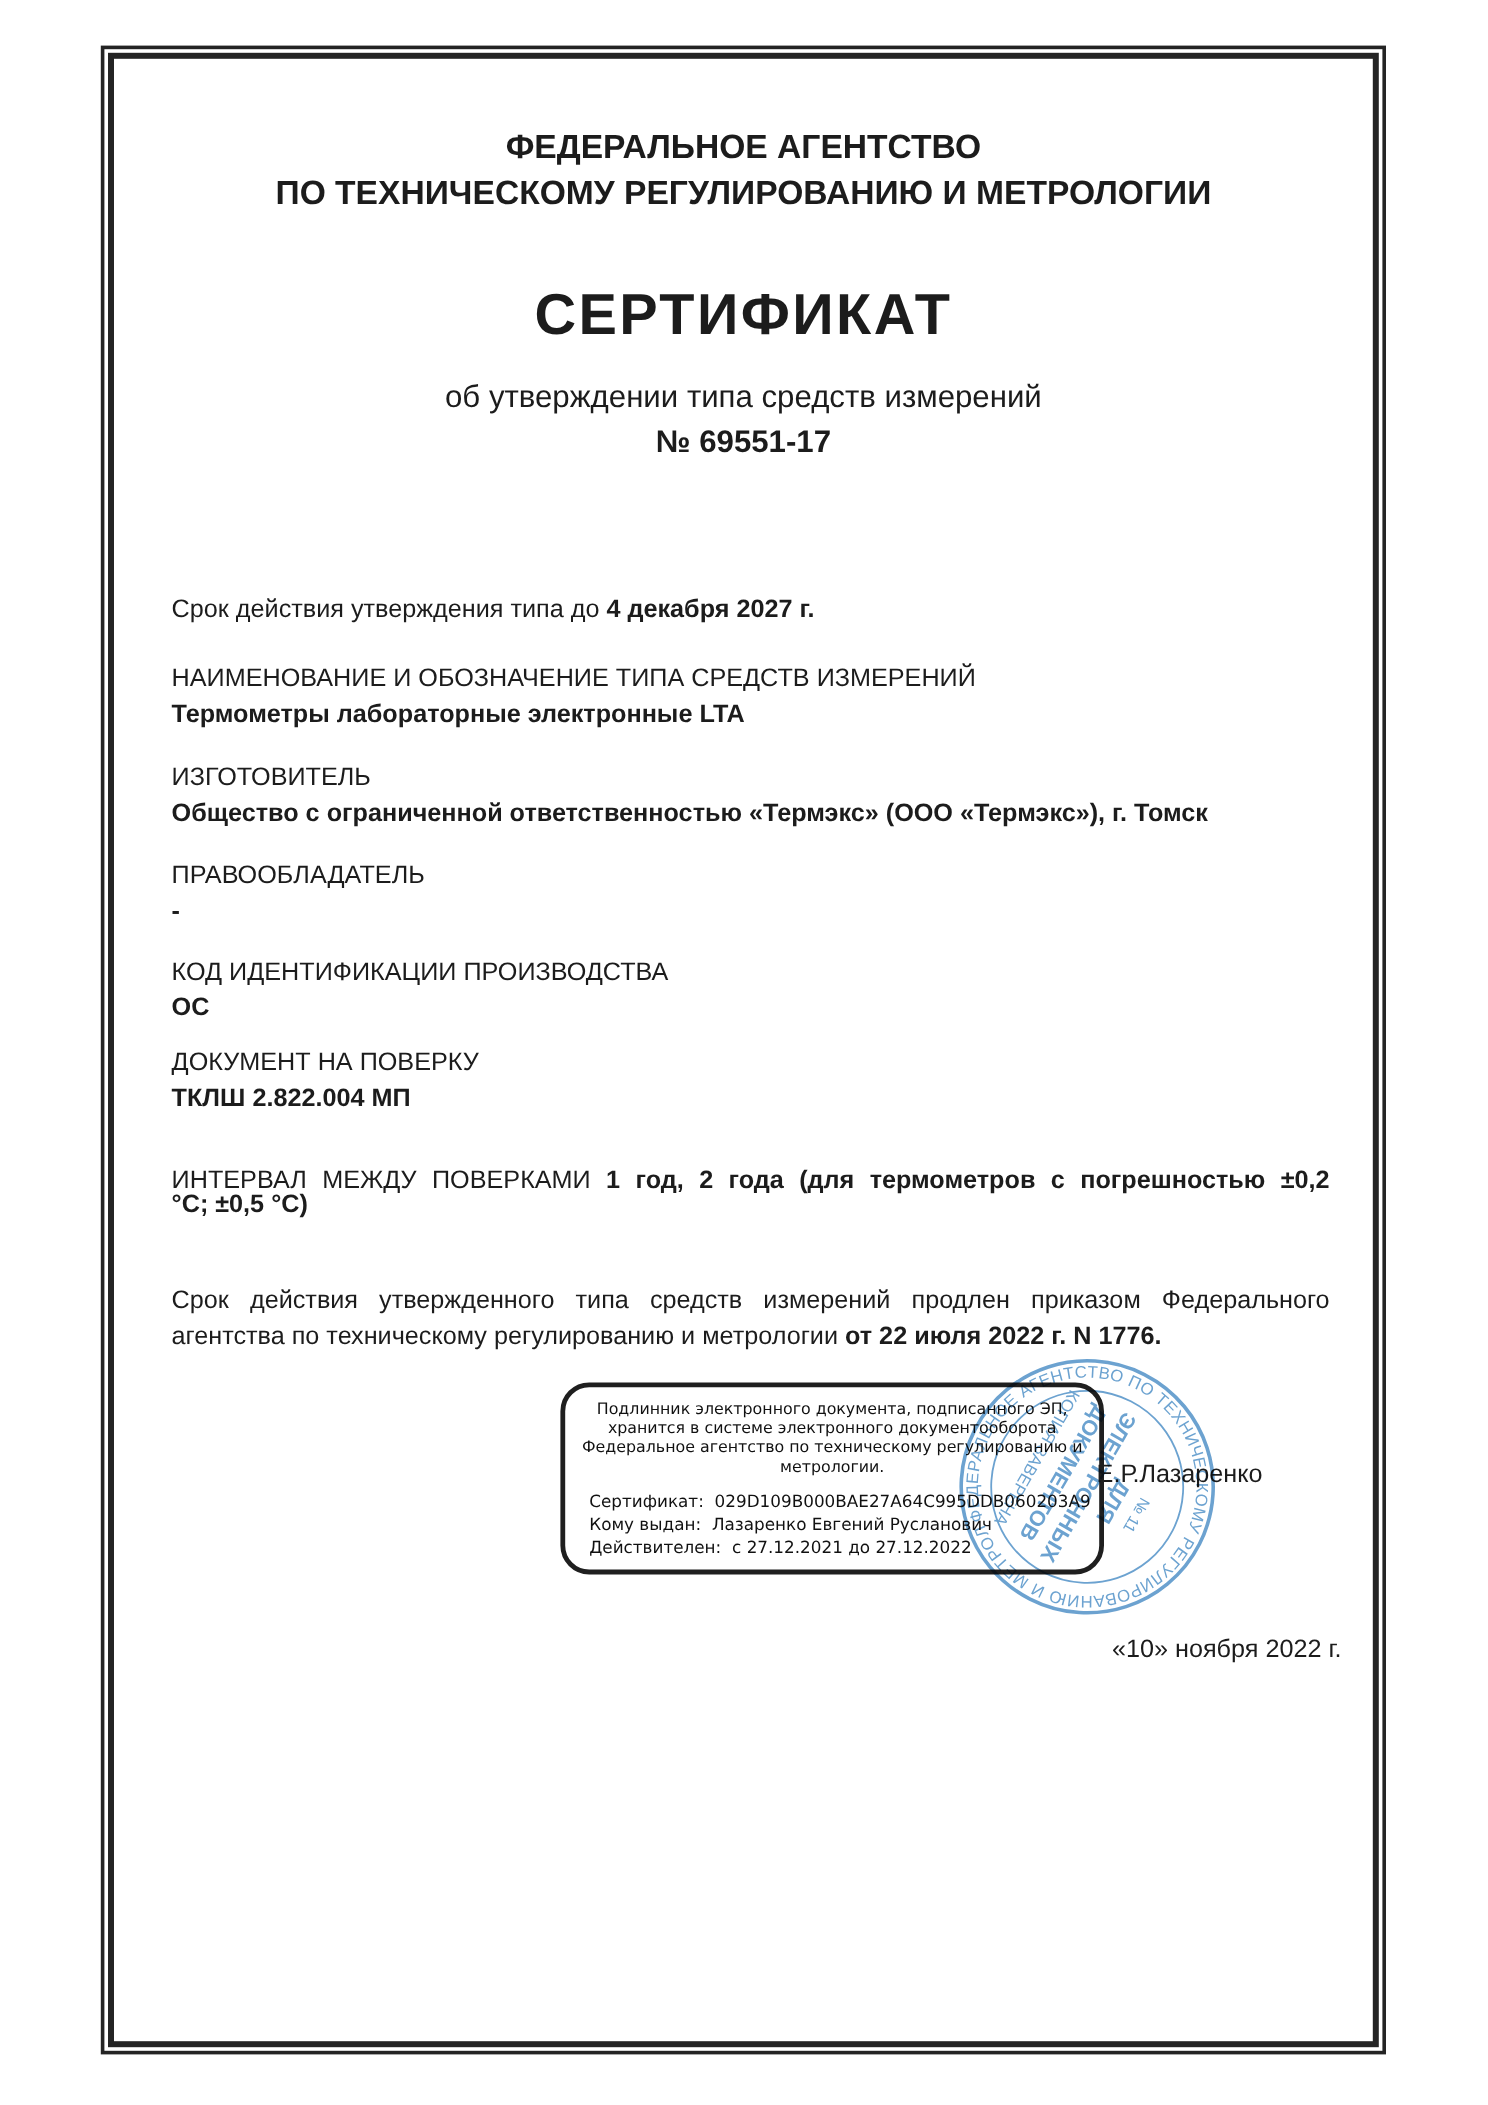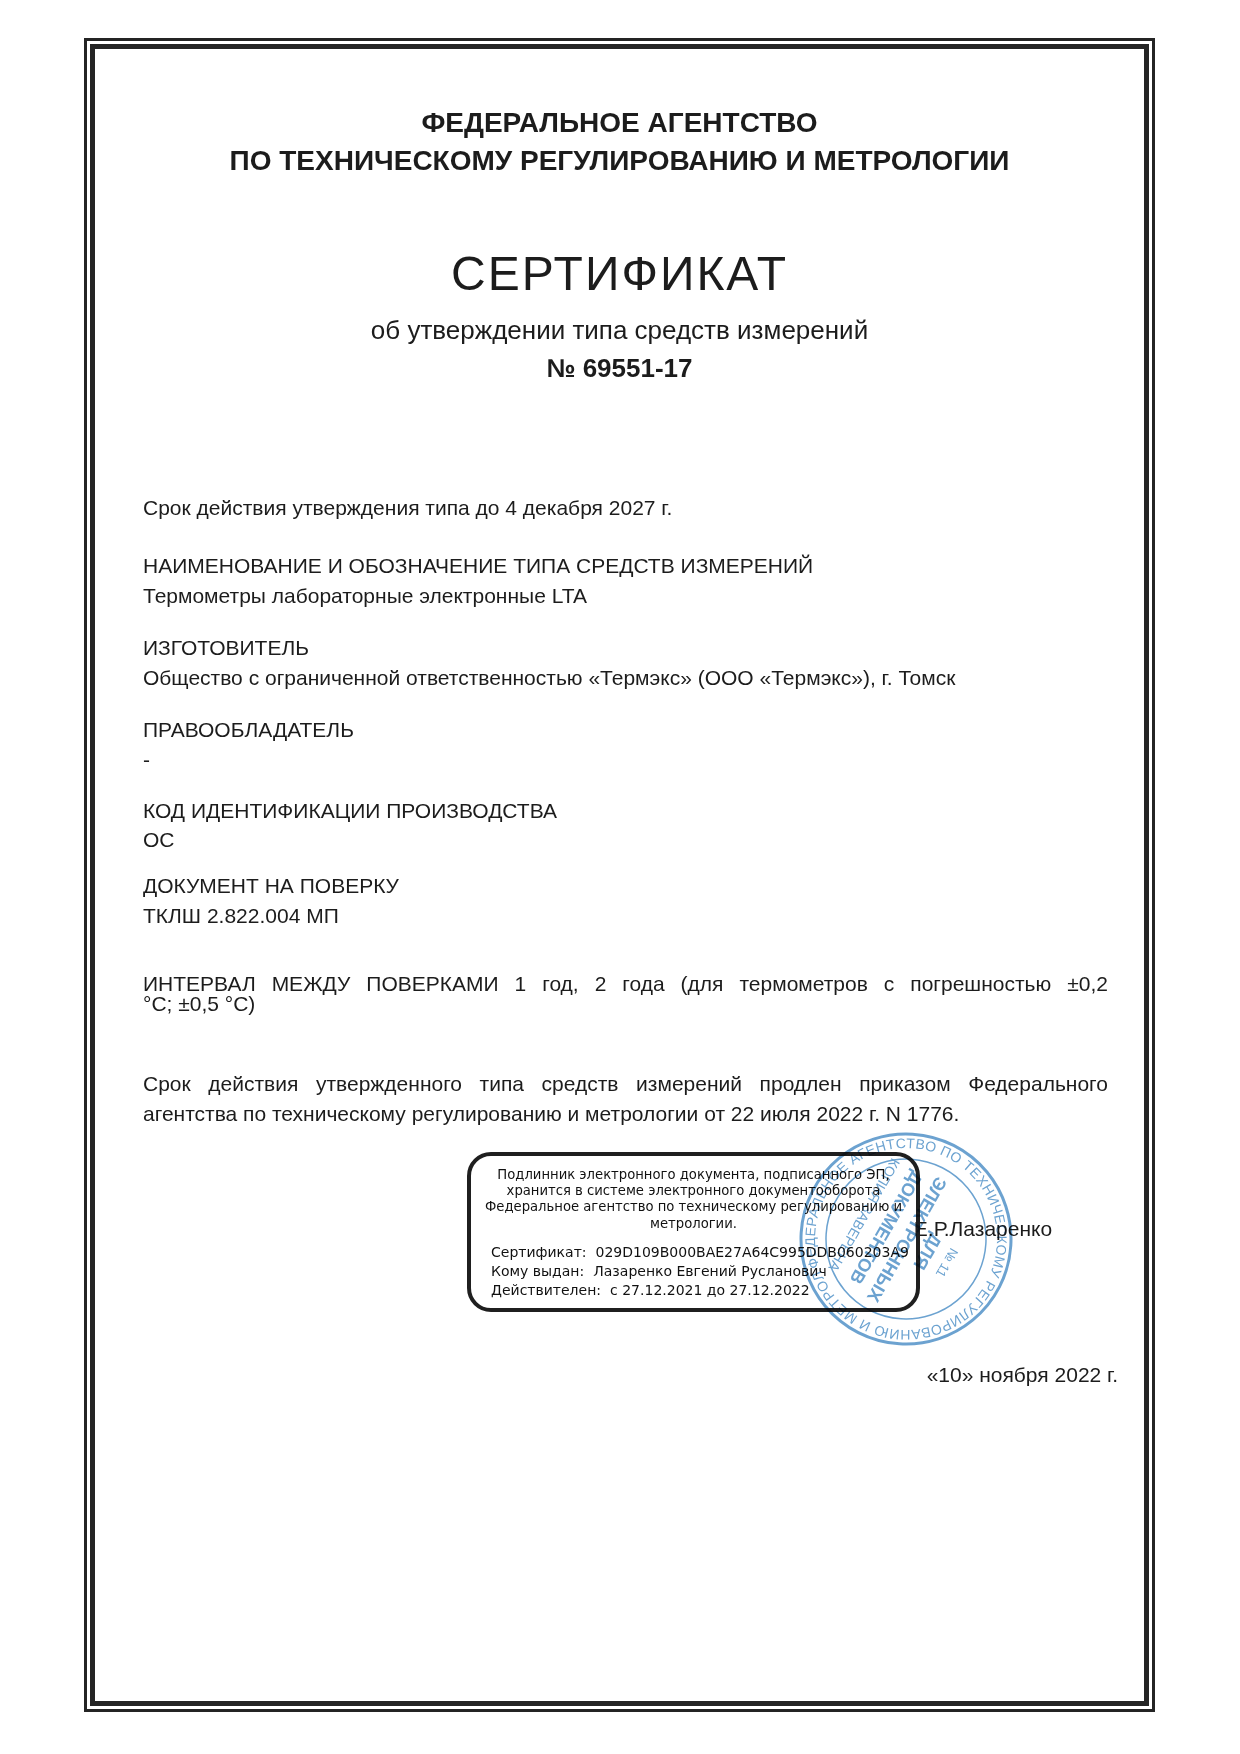--- a/index.html
+++ b/index.html
@@ -8,26 +8,26 @@
     font-family:"Liberation Sans", sans-serif;color:#1c1c1c;overflow:hidden;
   }
   .frame{
     position:absolute;left:84px;top:38px;width:1071px;height:1674px;
     border:3px solid #242424;box-sizing:border-box;padding:3px;
   }
   .frame-inner{width:100%;height:100%;border:5px solid #242424;box-sizing:border-box;}
   .abs{position:absolute;}
   .center{left:84px;width:1071px;text-align:center;}
   .agency{top:104px;font-weight:bold;font-size:28px;line-height:38px;}
-  .doc-title{top:246px;font-weight:normal;font-size:48px;letter-spacing:2px;line-height:56px;}
+  .doc-title{top:235px;font-weight:bold;font-size:48px;letter-spacing:2px;line-height:56px;}
   .doc-subtitle{top:314px;font-size:26px;line-height:32px;}
   .doc-number{top:352px;font-size:26px;font-weight:bold;line-height:32px;}
   .line{position:absolute;left:143px;width:965px;font-size:21px;line-height:27px;white-space:nowrap;}
   .just{white-space:normal;text-align:justify;text-align-last:justify;}
-  .b{font-weight:normal;}
+  .b{font-weight:bold;}
   .sig-name{left:848px;width:270px;text-align:center;}
   .sig-date{left:818px;width:300px;text-align:right;}
   
   .esign-box{
     position:absolute;left:467px;top:1152px;width:453px;height:160px;
     border:4px solid #1f1f1f;border-radius:24px;box-sizing:border-box;
     font-family:"DejaVu Sans", sans-serif;background:transparent;
   }
   .esign-head{margin-top:11px;text-align:center;font-size:13.2px;line-height:16.2px;color:#111;}
   .esign-bar{margin:6px 14px 0 14px;background:#121212;color:#ffffff;text-align:center;

